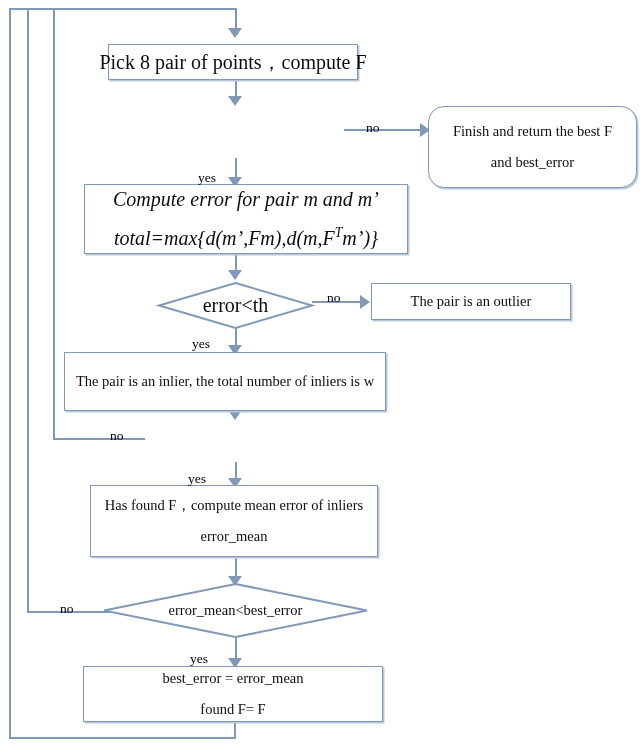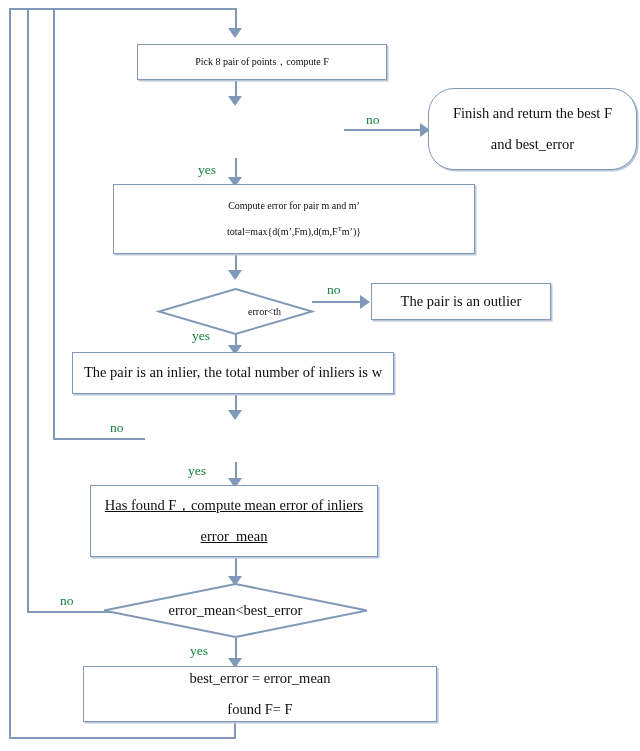--- a/index.html
+++ b/index.html
@@ -4,44 +4,44 @@
 <style>
   html,body{margin:0;padding:0;background:#ffffff;}
   body{font-family:"Liberation Serif","DejaVu Serif",serif;}
   #canvas{position:relative;width:640px;height:751px;overflow:hidden;background:#fff;}
 
   
   .node{position:absolute;box-sizing:border-box;display:flex;flex-direction:column;
         align-items:center;justify-content:center;text-align:center;color:#0d0d0d;
         background:#ffffff;z-index:3;}
   .proc{border:1.5px solid #8099b8;box-shadow:1.5px 1.5px 0 0 #b9c7da;}
-  .term{border:1.5px solid #8099b8;border-radius:26px;box-shadow:1.5px 1.5px 0 0 #b9c7da;}
+  .term{border:1.5px solid #8099b8;border-radius:16px;box-shadow:1.5px 1.5px 0 0 #b9c7da;margin-top:18px;}
   .node .ln{line-height:1.35;white-space:nowrap;}
   .node .ln2{margin-top:11px;}
 
   
   .dia{position:absolute;z-index:3;}
   .dia svg{position:absolute;left:0;top:0;overflow:visible;}
   .dia .dlabel{position:absolute;left:0;top:0;width:100%;height:100%;
       display:flex;align-items:center;justify-content:center;color:#0d0d0d;
       white-space:nowrap;}
 
   
   .ln-h,.ln-v{position:absolute;background:#8099b8;z-index:1;}
   .ln-h{height:2px;}
   .ln-v{width:2px;}
   .arw{position:absolute;width:0;height:0;z-index:2;}
   .arw-d{border-left:7px solid transparent;border-right:7px solid transparent;
          border-top:10px solid #8099b8;}
   .arw-r{border-top:7px solid transparent;border-bottom:7px solid transparent;
          border-left:10px solid #8099b8;}
-  .elbl{position:absolute;z-index:4;color:#15803d;background:transparent;
-        white-space:nowrap;}
+  .elbl{position:absolute;z-index:4;color:#000000;background:transparent;
+        white-space:nowrap;margin-top:8px;}
 
-  .fs16{font-size:10px;margin-left:29px;}
+  .fs16{font-size:20px;}
   .fs15{font-size:14.5px;}
   .fs13{font-size:13.5px;}
   sup{font-size:0.68em;vertical-align:super;}
 </style>
 </head>
 <body>
 
 <div id="canvas">
 
   <div class="ln-h" style="left:9px;top:8px;width:228px;"></div>
@@ -100,51 +100,51 @@
   <div class="node proc fs16" style="left:108px;top:44px;width:250px;height:36px;">
     <div class="ln">Pick 8 pair of points，compute F</div>
   </div>
 
 
   <div class="node term fs15" style="left:428px;top:88px;width:209px;height:82px;">
     <div class="ln">Finish and return the best F</div>
     <div class="ln ln2">and best_error</div>
   </div>
 
-  <div class="node proc fs16" style="left:84px;top:184px;width:362px;height:70px;">
+  <div class="node proc fs16" style="left:84px;top:184px;width:324px;height:70px;font-style:italic;">
     <div class="ln">Compute error for pair m and m’</div>
     <div class="ln ln2"><span>total=max{d(m’,Fm),d(m,F</span><sup>T</sup><span>m’)}</span></div>
   </div>
 
-  <div class="dia" style="left:158px;top:288px;width:155px;height:47px;">
+  <div class="dia" style="left:158px;top:282px;width:155px;height:47px;">
     <svg width="155" height="47" viewBox="0 0 155 47" aria-hidden="true">
       <polygon points="77.5,1 154,23.5 77.5,46 1,23.5" fill="#ffffff" stroke="#8099b8" stroke-width="2"></polygon>
     </svg>
     <div class="dlabel fs16">error&lt;th</div>
   </div>
 
-  <div class="node proc fs15" style="left:371px;top:283px;width:180px;height:37px;">
+  <div class="node proc fs15" style="left:371px;top:283px;width:200px;height:37px;">
     <div class="ln">The pair is an outlier</div>
   </div>
 
-  <div class="node proc fs15" style="left:72px;top:352px;width:322px;height:42px;">
+  <div class="node proc fs15" style="left:64px;top:352px;width:322px;height:59px;">
     <div class="ln">The pair is an inlier, the total number of inliers is w</div>
   </div>
 
 
-  <div class="node proc fs15" style="left:90px;top:485px;width:288px;height:72px;text-decoration:underline;">
+  <div class="node proc fs15" style="left:90px;top:485px;width:288px;height:72px;">
     <div class="ln">Has found F，compute mean error of inliers</div>
     <div class="ln ln2">error_mean</div>
   </div>
 
   <div class="dia" style="left:103px;top:583px;width:265px;height:55px;">
     <svg width="265" height="55" viewBox="0 0 265 55" aria-hidden="true">
       <polygon points="132.5,1 264,27.5 132.5,54 1,27.5" fill="#ffffff" stroke="#8099b8" stroke-width="2"></polygon>
     </svg>
     <div class="dlabel fs15">error_mean&lt;best_error</div>
   </div>
 
-  <div class="node proc fs15" style="left:83px;top:666px;width:354px;height:56px;">
+  <div class="node proc fs15" style="left:83px;top:666px;width:300px;height:56px;">
     <div class="ln">best_error = error_mean</div>
     <div class="ln ln2">found  F= F</div>
   </div>
 
 </div>
 
 </body></html>

